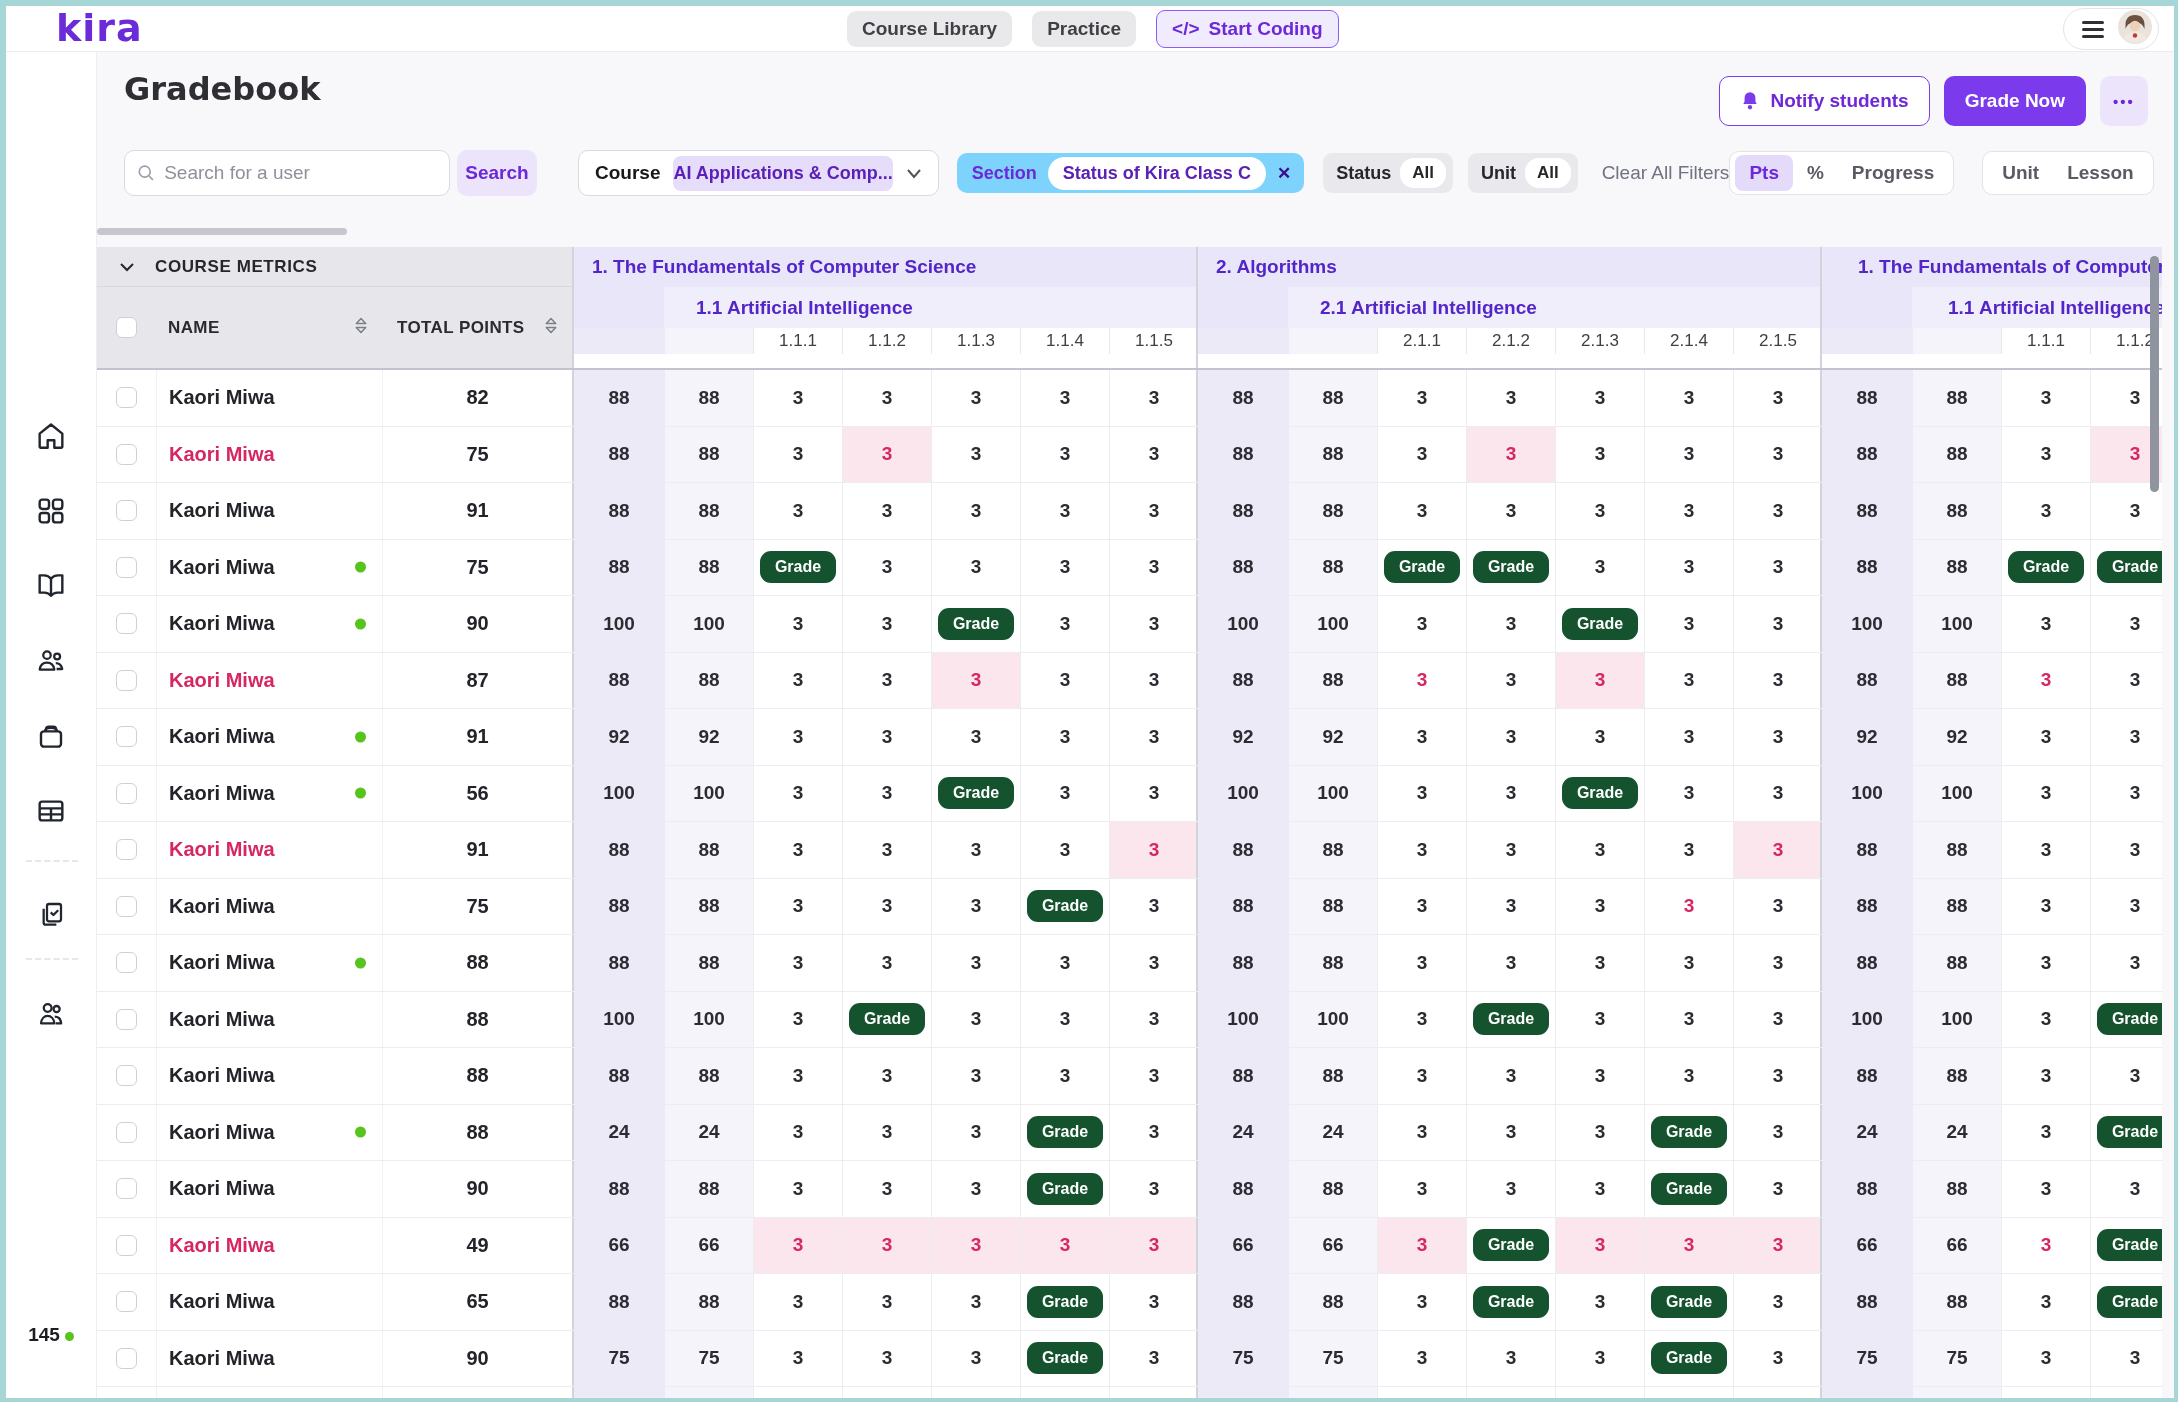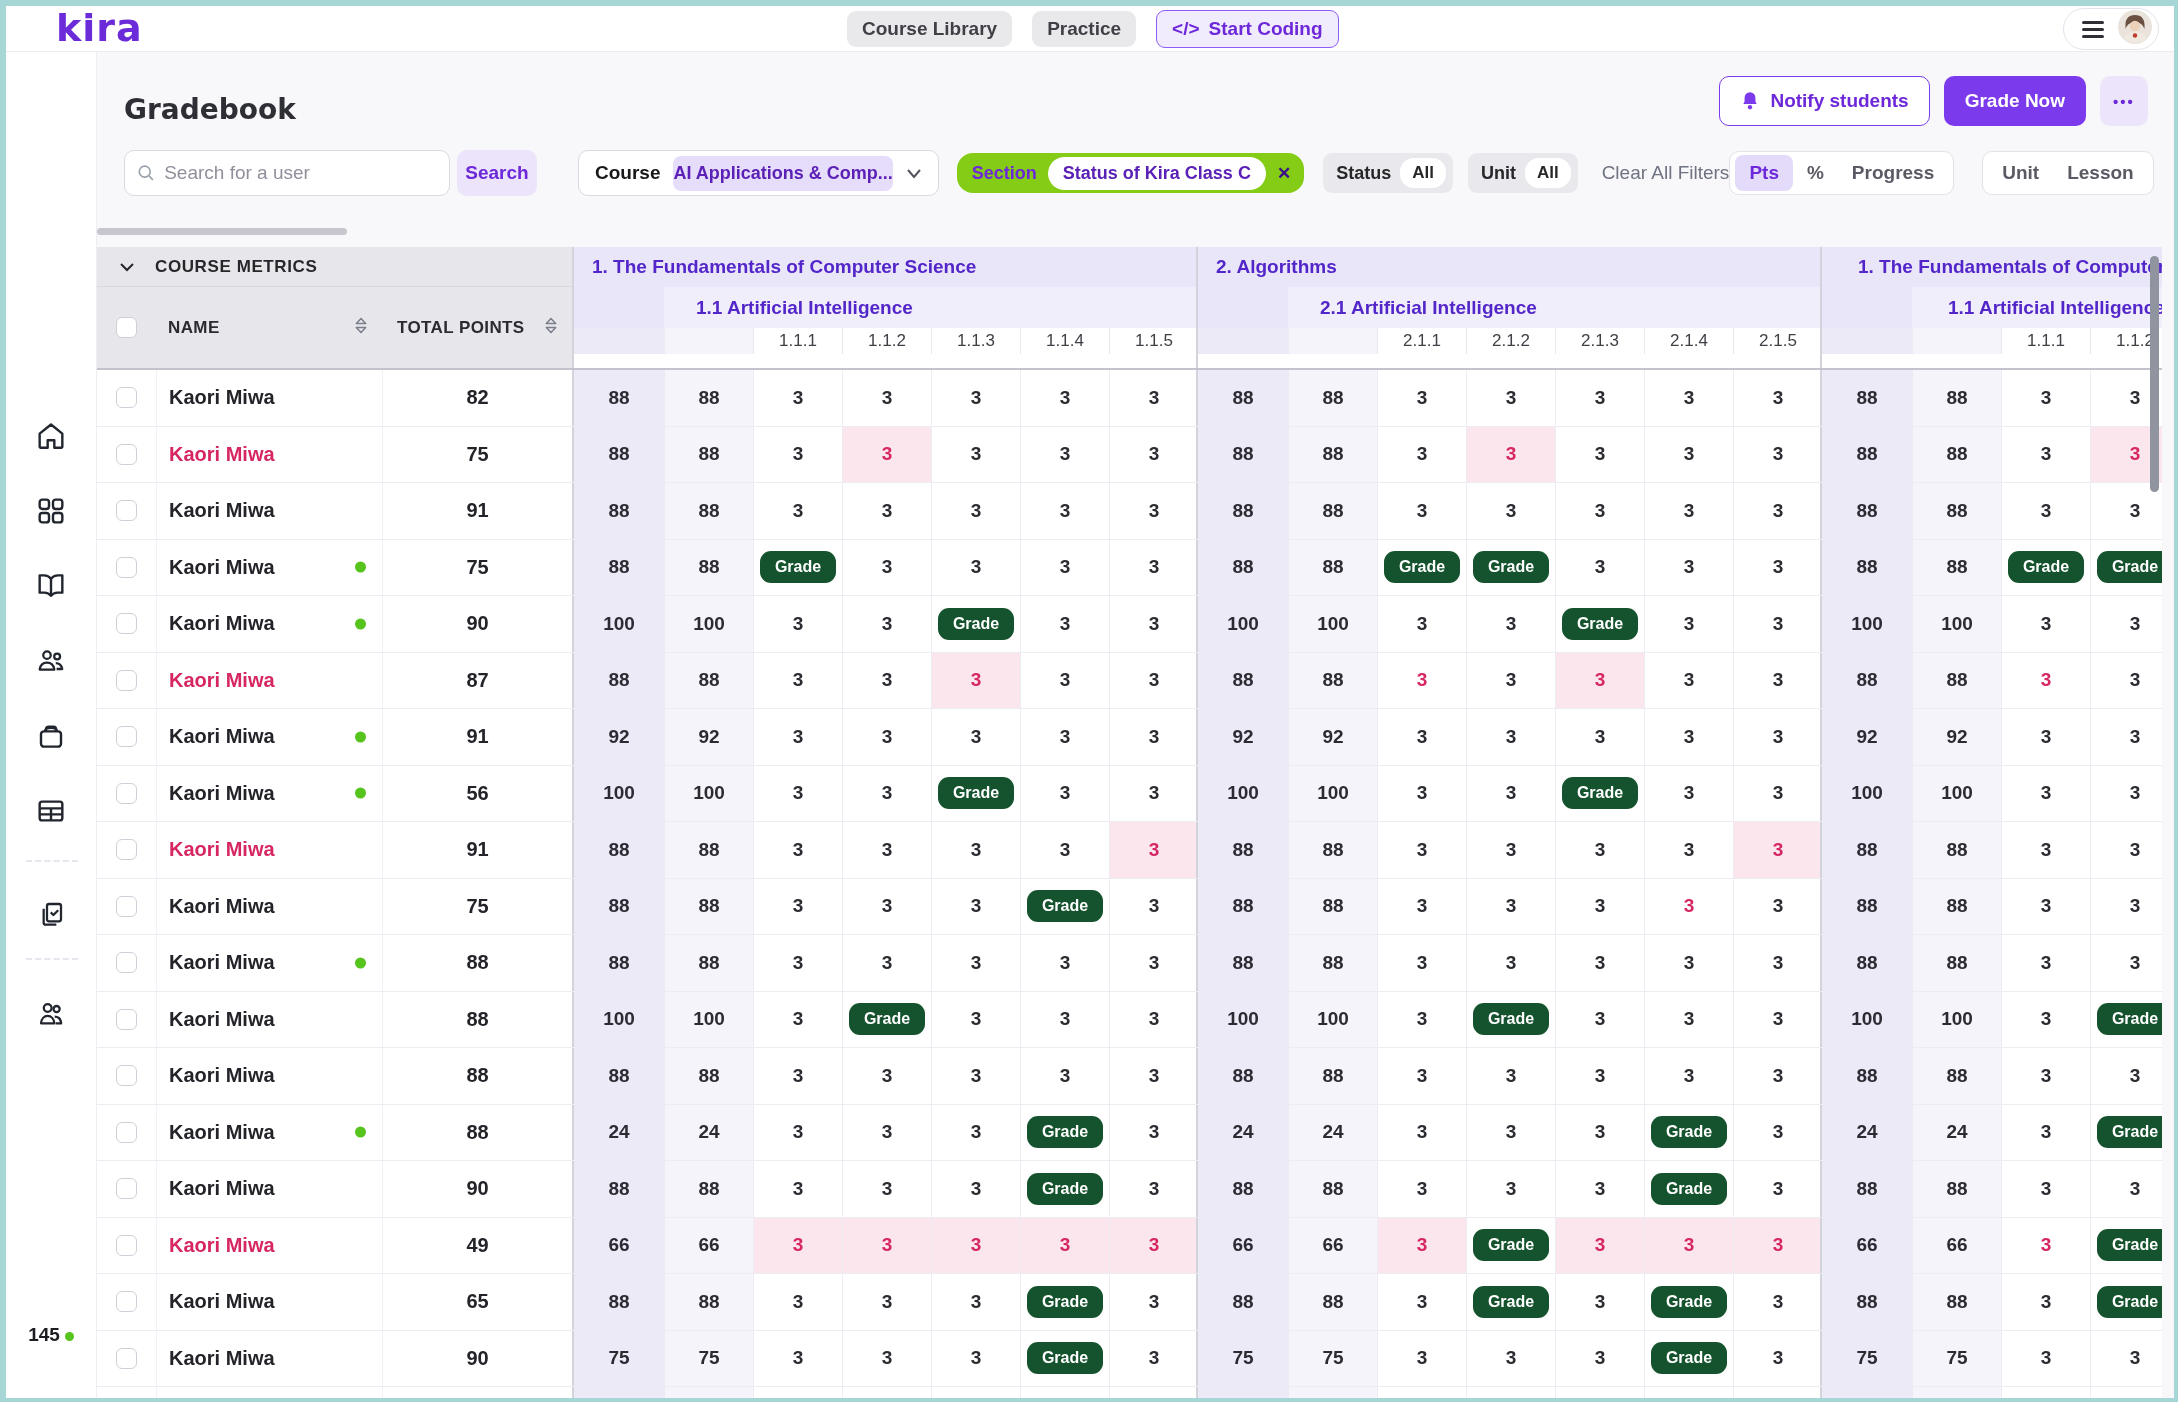--- a/index.html
+++ b/index.html
@@ -23,36 +23,36 @@
 
   
   .sidebar{position:absolute;left:6px;top:52px;bottom:4px;width:91px;background:#fff;border-right:1px solid #eeeef2;z-index:10}
   .side-ic{position:absolute;left:50%;transform:translateX(-50%);width:32px;height:32px;cursor:pointer}
   .side-div{position:absolute;left:20px;width:52px;border-top:2px dashed #e6e6ef}
   .counter{position:absolute;left:0;width:100%;top:1272px;text-align:center;font-weight:700;font-size:19px;color:#1c1c22}
   .greendot{display:inline-block;width:9px;height:9px;border-radius:50%;background:#57c31d;margin-left:5px}
 
   
   .main{position:absolute;left:97px;top:52px;right:4px;bottom:4px;background:#f8f8fb;overflow:hidden}
-  .title{position:absolute;left:27px;top:41px;font-family:"DejaVu Sans",sans-serif;font-size:28px;font-weight:800;color:#2e2e35}
+  .title{position:absolute;left:27px;top:18px;font-family:"DejaVu Sans",sans-serif;font-size:32px;font-weight:800;color:#2e2e35}
   .actions{position:absolute;right:26px;top:24px;display:flex;gap:14px;align-items:center;height:50px}
   .btn-notify{height:50px;border:1.6px solid #7c3aed;border-radius:10px;background:#fff;color:#6d28d9;font-weight:700;font-size:19px;display:flex;align-items:center;gap:10px;padding:0 20px;cursor:pointer;white-space:nowrap}
   .btn-grade{height:50px;border-radius:10px;background:#7c3aed;color:#fff;font-weight:700;font-size:19px;padding:0 21px;display:flex;align-items:center;cursor:pointer;white-space:nowrap}
   .btn-more{height:50px;width:48px;border-radius:10px;background:#ebe4fb;color:#6d28d9;font-weight:800;display:flex;align-items:center;justify-content:center;font-size:15px;letter-spacing:2px;cursor:pointer}
 
   
   .filters{position:absolute;left:27px;top:96px;right:26px;height:50px;display:flex;align-items:center}
   .search-box{width:326px;height:46px;background:#fff;border:1px solid #d9d9e0;border-radius:10px;display:flex;align-items:center;padding:0 12px;gap:9px;flex:none}
   .search-box input{border:none;outline:none;font-size:19px;color:#333;width:100%;background:transparent;font-family:inherit}
   .search-box input::placeholder{color:#90909c}
   .btn-search{margin-left:7px;width:80px;height:46px;background:#ebe4fb;border-radius:10px;color:#6d28d9;font-weight:700;font-size:19px;display:flex;align-items:center;justify-content:center;flex:none;cursor:pointer}
   .course-box{margin-left:41px;height:46px;background:#fff;border:1px solid #d9d9e0;border-radius:10px;display:flex;align-items:center;padding:0 16px;gap:13px;flex:none;cursor:pointer}
   .course-label{font-size:19px;font-weight:700;color:#18181b}
   .course-chip{background:#e6ddfa;border-radius:8px;padding:7px 0;color:#5b21b6;font-weight:700;font-size:18px;white-space:nowrap}
-  .section-chip{margin-left:18px;height:40px;background:#84cc16;border-radius:16px;display:flex;align-items:center;padding:0 13px 0 15px;gap:11px;flex:none}
+  .section-chip{margin-left:18px;height:40px;background:#7dd3fc;border-radius:10px;display:flex;align-items:center;padding:0 13px 0 15px;gap:11px;flex:none}
   .section-label{color:#6d28d9;font-weight:600;font-size:18px}
   .section-pill{background:#fff;border-radius:17px;padding:6px 15px;color:#5b21b6;font-weight:700;font-size:18px;white-space:nowrap}
   .chip-x{color:#3b0d8e;font-weight:700;font-size:17px;cursor:pointer}
   .kv{height:40px;background:#e9e9ed;border-radius:9px;display:flex;align-items:center;gap:9px;padding:0 7px 0 13px;flex:none;cursor:pointer}
   .kv.status{margin-left:19px}.kv.unit{margin-left:15px}
   .kv-label{font-weight:700;font-size:18px;color:#27272a}
   .kv-pill{background:#fff;border-radius:14px;padding:5px 12px;font-weight:600;font-size:17px;color:#27272a}
   .clear{margin-left:24px;color:#6f7280;font-size:19px;white-space:nowrap;cursor:pointer}
   .toggles{margin-left:auto;display:flex;gap:28px}
   .toggle{height:44px;background:#fff;border:1px solid #e2e2e8;border-radius:10px;display:flex;align-items:center;padding:0 5px}

